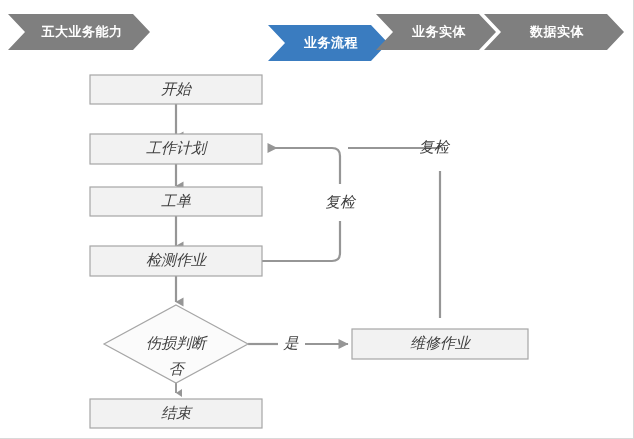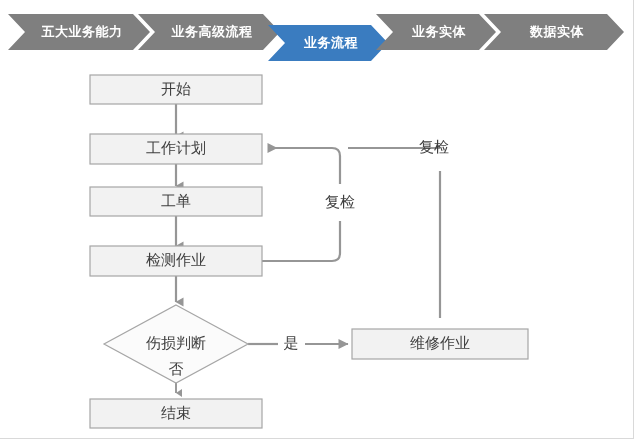--- a/index.html
+++ b/index.html
@@ -51,20 +51,21 @@
   .crumb.active   { background: #3a7cc0; margin-top: 11px; }
   .crumb .crumb-label { padding-left: 6px; }
 
   
   #flow {
     position: absolute;
     left: 0;
     top: 56px;
     width: 634px;
     height: 383px;
+    font-style: italic;
   }
   #flow svg { display: block; }
 
   .nodebox {
     fill: #f2f2f2;
     stroke: #a6a6a6;
     stroke-width: 1.2;
   }
   .diamond {
     fill: #fbfbfb;
@@ -100,23 +101,20 @@
 <body>
 
 <div id="page">
 
   <div id="breadcrumb">
 
     <div class="crumb inactive" style="left:8px;  width:142px;">
       <span class="crumb-label">五大业务能力</span>
     </div>
 
-    <div class="crumb inactive" style="left:138px; width:142px;">
-      <span class="crumb-label">业务高级流程</span>
-    </div>
 
     <div class="crumb active" style="left:268px; width:120px;">
       <span class="crumb-label">业务流程</span>
     </div>
 
     <div class="crumb inactive" style="left:484px; width:140px;">
       <span class="crumb-label">数据实体</span>
     </div>
 
     <div class="crumb inactive" style="left:376px; width:120px;">

